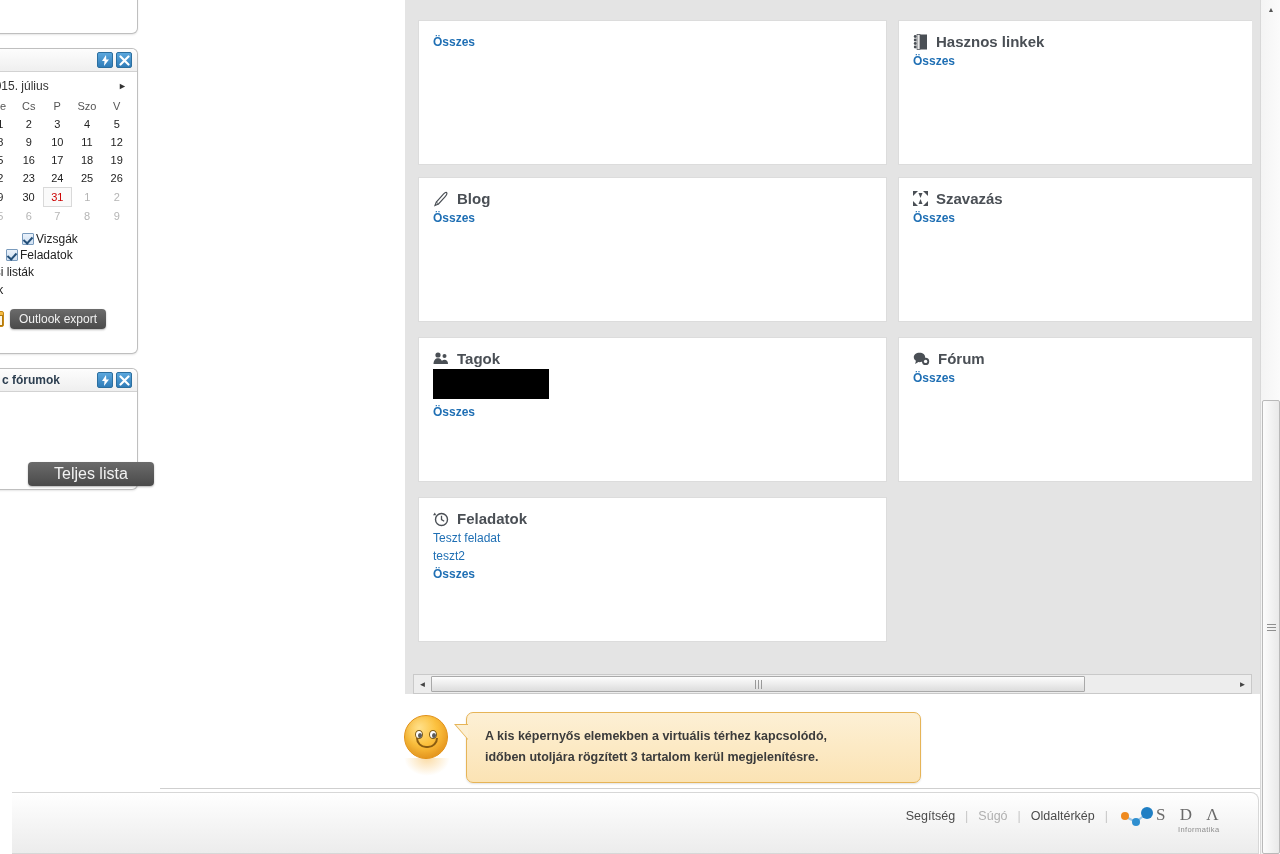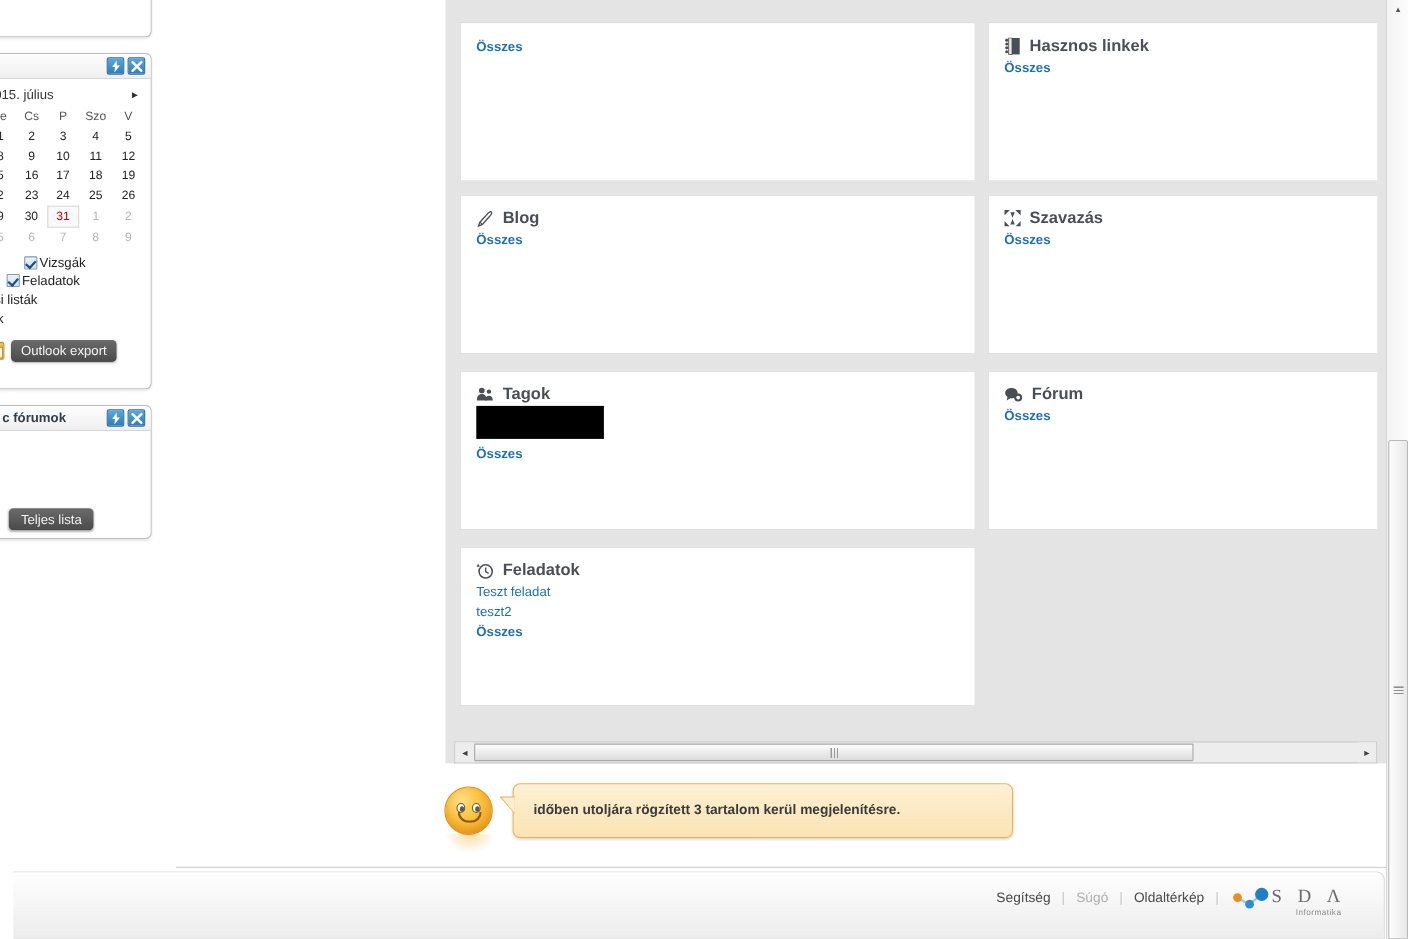--- a/index.html
+++ b/index.html
@@ -101,24 +101,24 @@
   }
   .tip-dark {
     margin-left: 6px;
     background: linear-gradient(#6b6b6b, #4a4a4a);
     color: #f2f2f2; font-size: 12px;
     padding: 3px 9px; border-radius: 4px;
     box-shadow: 0 1px 2px rgba(0,0,0,.3);
     white-space: nowrap;
   }
   .tip-standalone {
-    position: absolute; left: 8px; top: 462px;
+    position: absolute; left: 28px; top: 462px;
     background: linear-gradient(#6b6b6b, #4a4a4a);
-    color: #f2f2f2; font-size: 12px;
-    padding: 3px 11px; border-radius: 4px;
+    color: #f2f2f2; font-size: 16px;
+    padding: 3px 26px; border-radius: 4px;
     box-shadow: 0 1px 2px rgba(0,0,0,.3);
     white-space: nowrap;
   }
 
   
   #content-area {
     position: absolute; left: 405px; top: -6px;
     width: 855px; height: 700px;
     background: #e4e4e4;
   }
@@ -513,20 +513,21 @@
   </div>
 
   <div class="smiley-shadow"></div>
   <div class="hint-wrap">
     <div class="smiley">
       <div class="eye l"></div>
       <div class="eye r"></div>
       <div class="mouth"></div>
     </div>
     <div class="bubble">
+      <div>A kis képernyős elemekben a virtuális térhez kapcsolódó,</div>
       <div>időben utoljára rögzített 3 tartalom kerül megjelenítésre.</div>
     </div>
   </div>
 
   <div class="footer-sep"></div>
   <div class="footer">
     <div class="footer-links" id="footer-links">
         <a href="#">Segítség</a>
         <span class="sep">|</span>
         <a href="#" class="dim">Súgó</a>

